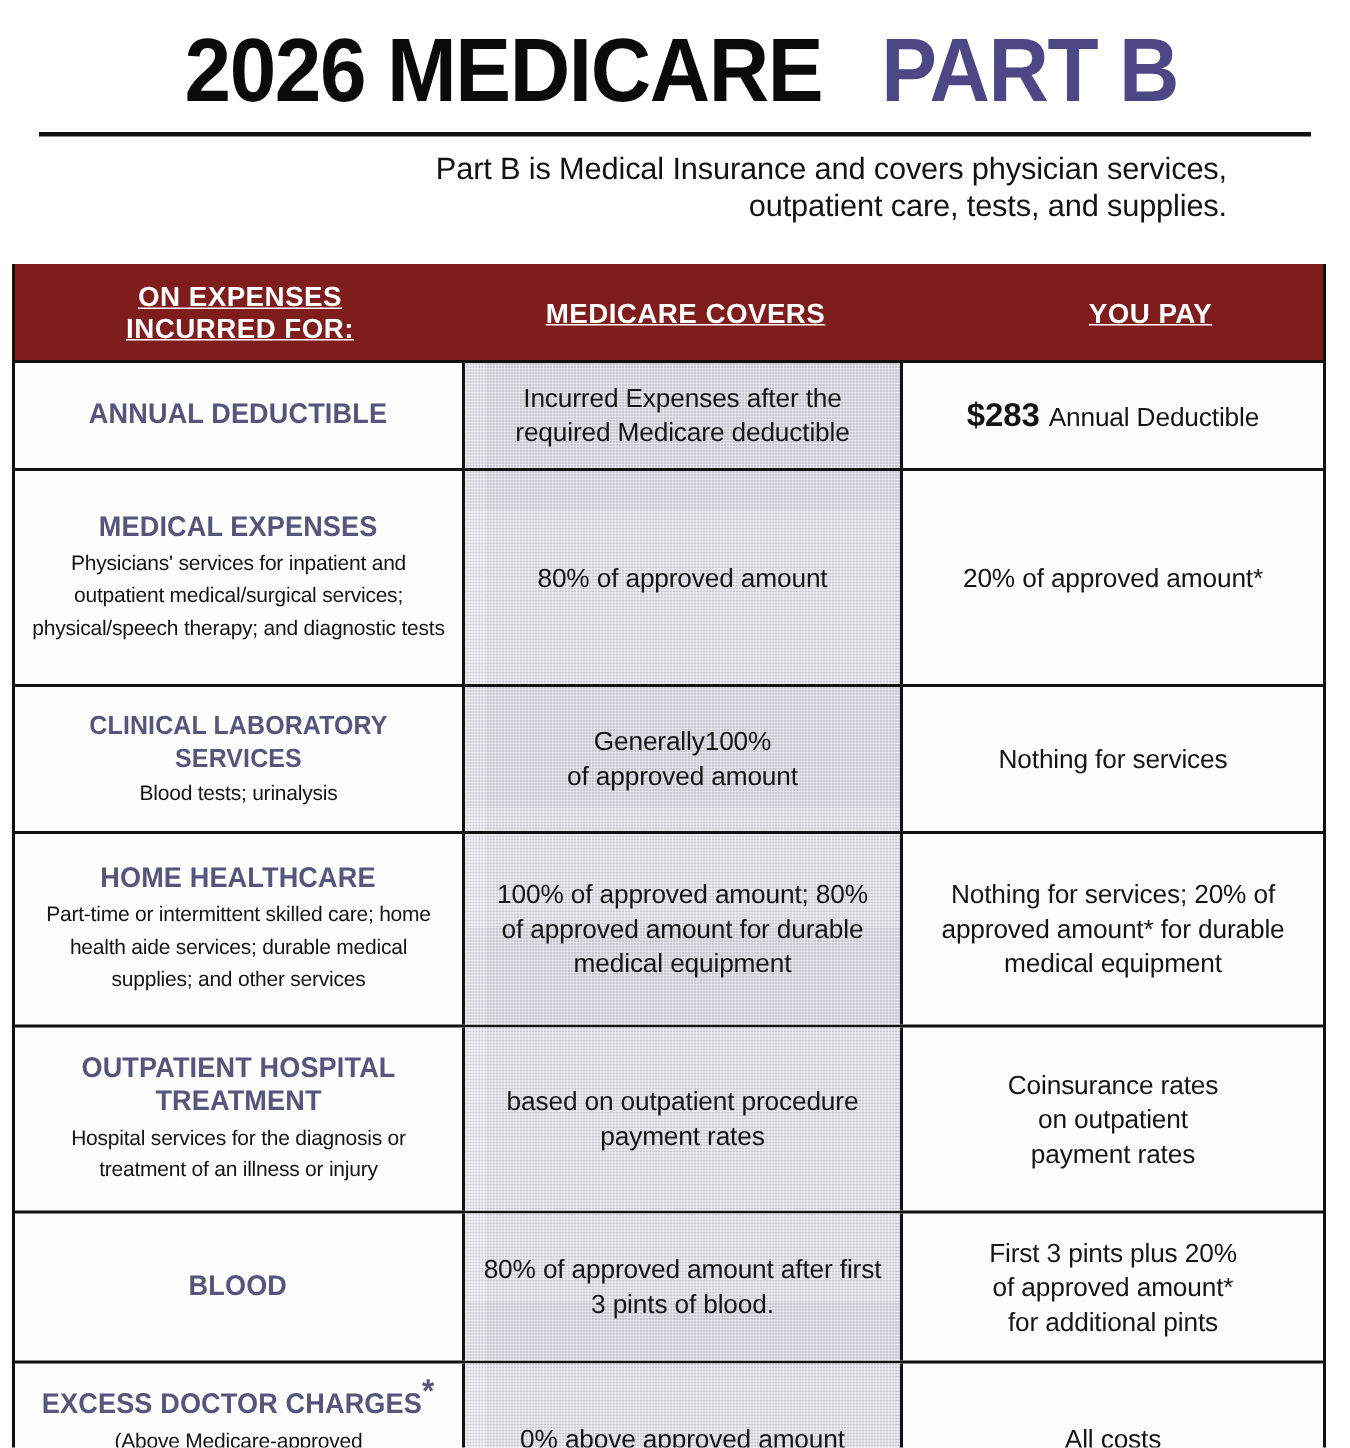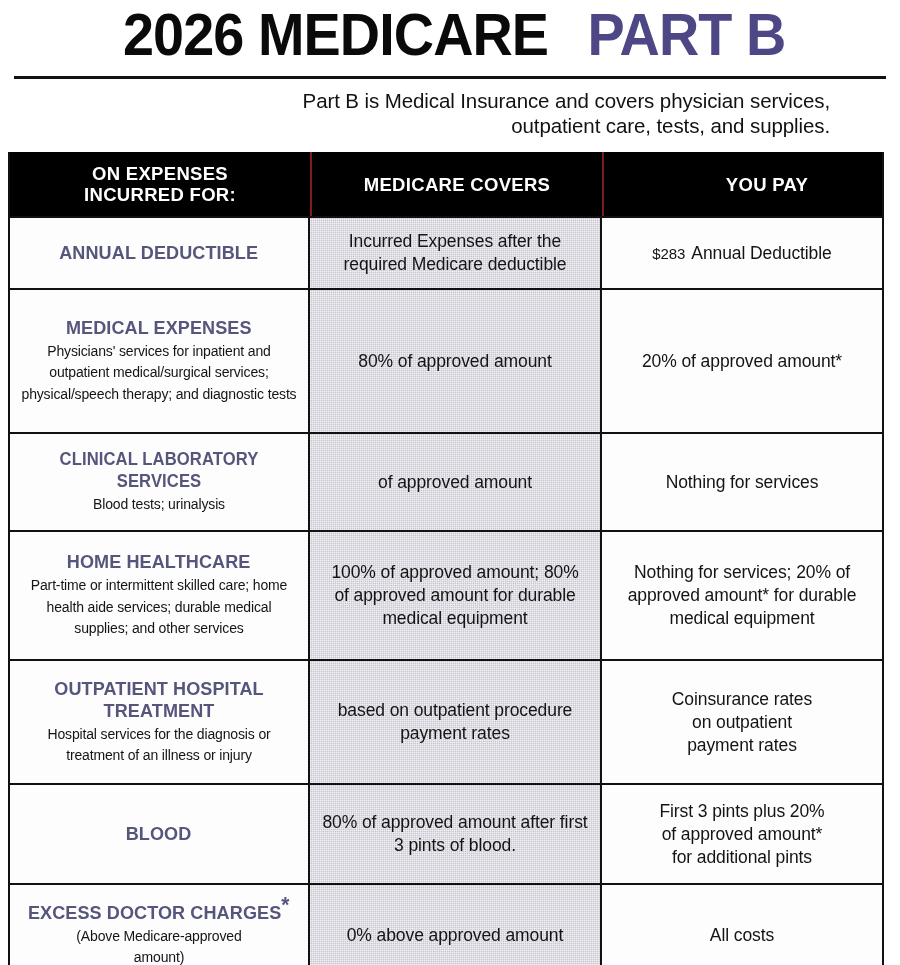--- a/index.html
+++ b/index.html
@@ -12,21 +12,21 @@
     width: 900px;
     height: 965px;
     font-family: "Liberation Sans", sans-serif;
     color: #111111;
     overflow: hidden;
     position: relative;
   }
 
   
   .header-block {
-    padding: 0;
+    padding: 12px;
   }
   .title-row {
     display: flex;
     justify-content: center;
     align-items: baseline;
     gap: 16px;
     padding: 4px 0 0 0;
     height: 68px;
     box-sizing: border-box;
   }
@@ -62,23 +62,24 @@
   
   .table-wrap {
     margin: 14px 16px 0 8px;
     border: 2px solid #111111;
     border-top: none;
     background: #fdfdfd;
   }
 
   .thead {
     display: flex;
-    background: #000000;
+    background: #7f1d1d;
     color: #ffffff;
     height: 64px;
+    text-decoration: underline;
   }
   .thead .cell {
     display: flex;
     align-items: center;
     justify-content: center;
     text-align: center;
     font-weight: bold;
     font-size: 18.5px;
     line-height: 21px;
     letter-spacing: 0.3px;
@@ -134,22 +135,22 @@
   }
   .celltext {
     color: #141414;
     font-size: 17.5px;
     line-height: 23px;
     letter-spacing: -0.1px;
     text-align: center;
   }
   .celltext .u { }
   .amount-big {
-    font-weight: normal;
-    font-size: 15px;
+    font-weight: bold;
+    font-size: 22px;
   }
   .amount-line {
     display: flex;
     align-items: baseline;
     justify-content: center;
     gap: 6px;
     flex-wrap: wrap;
   }
   .star {
     font-size: 22px;
@@ -216,20 +217,21 @@
     </div>
   </div>
 
   <div class="trow" style="min-height:96px">
     <div class="cell col-a">
       <div class="rowlabel small">CLINICAL LABORATORY SERVICES</div>
       <div class="rowdesc">Blood tests; urinalysis</div>
     </div>
     <div class="cell col-b">
       <div class="celltext">
+        <div>Generally100%</div>
         <div>of approved amount</div>
       </div>
     </div>
     <div class="cell col-c">
       <div class="celltext">Nothing for services</div>
     </div>
   </div>
 
   <div class="trow" style="min-height:127px">
     <div class="cell col-a">

